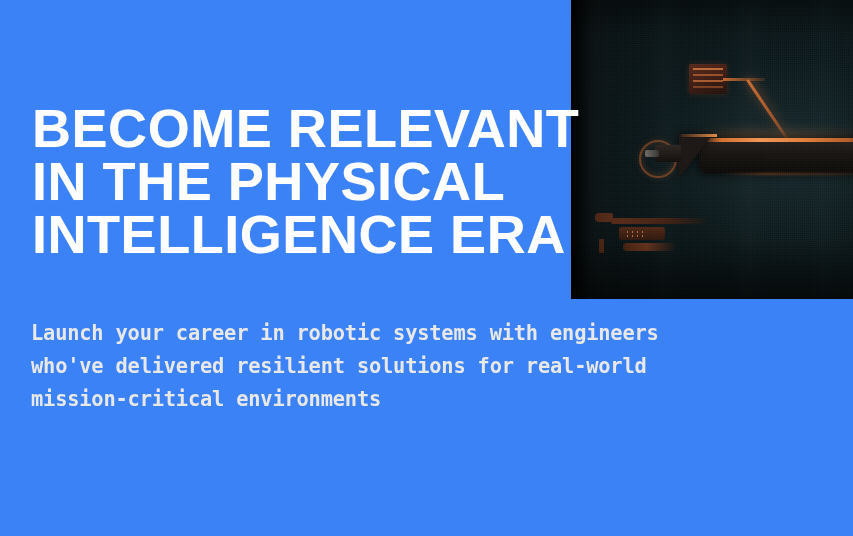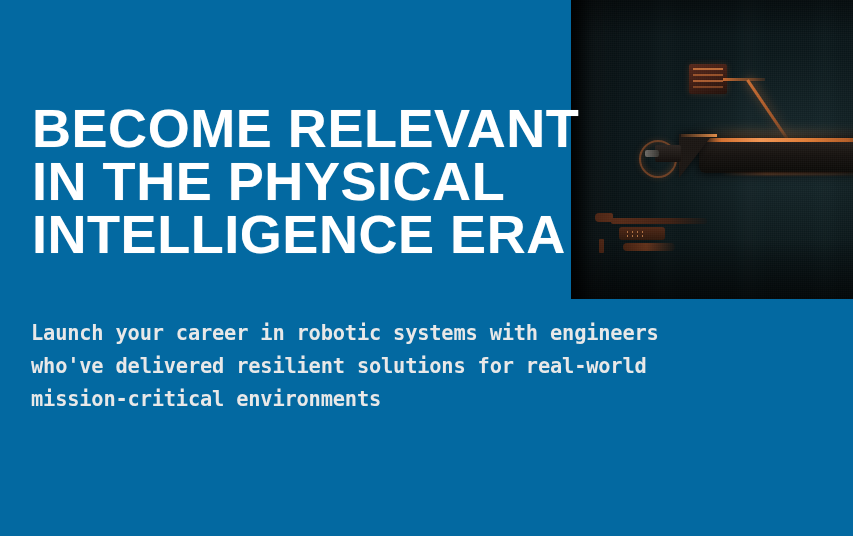--- a/index.html
+++ b/index.html
@@ -13,21 +13,21 @@
     height: 536px;
     overflow: hidden;
     font-family: "Liberation Sans", sans-serif;
     -webkit-font-smoothing: antialiased;
   }
 
   .hero {
     position: relative;
     width: 853px;
     height: 536px;
-    background: #0369a1;
+    background: #3b82f6;
     overflow: hidden;
   }
 
   
   .hero-media {
     position: absolute;
     left: 571px;
     top: 0;
     width: 282px;
     height: 299px;

